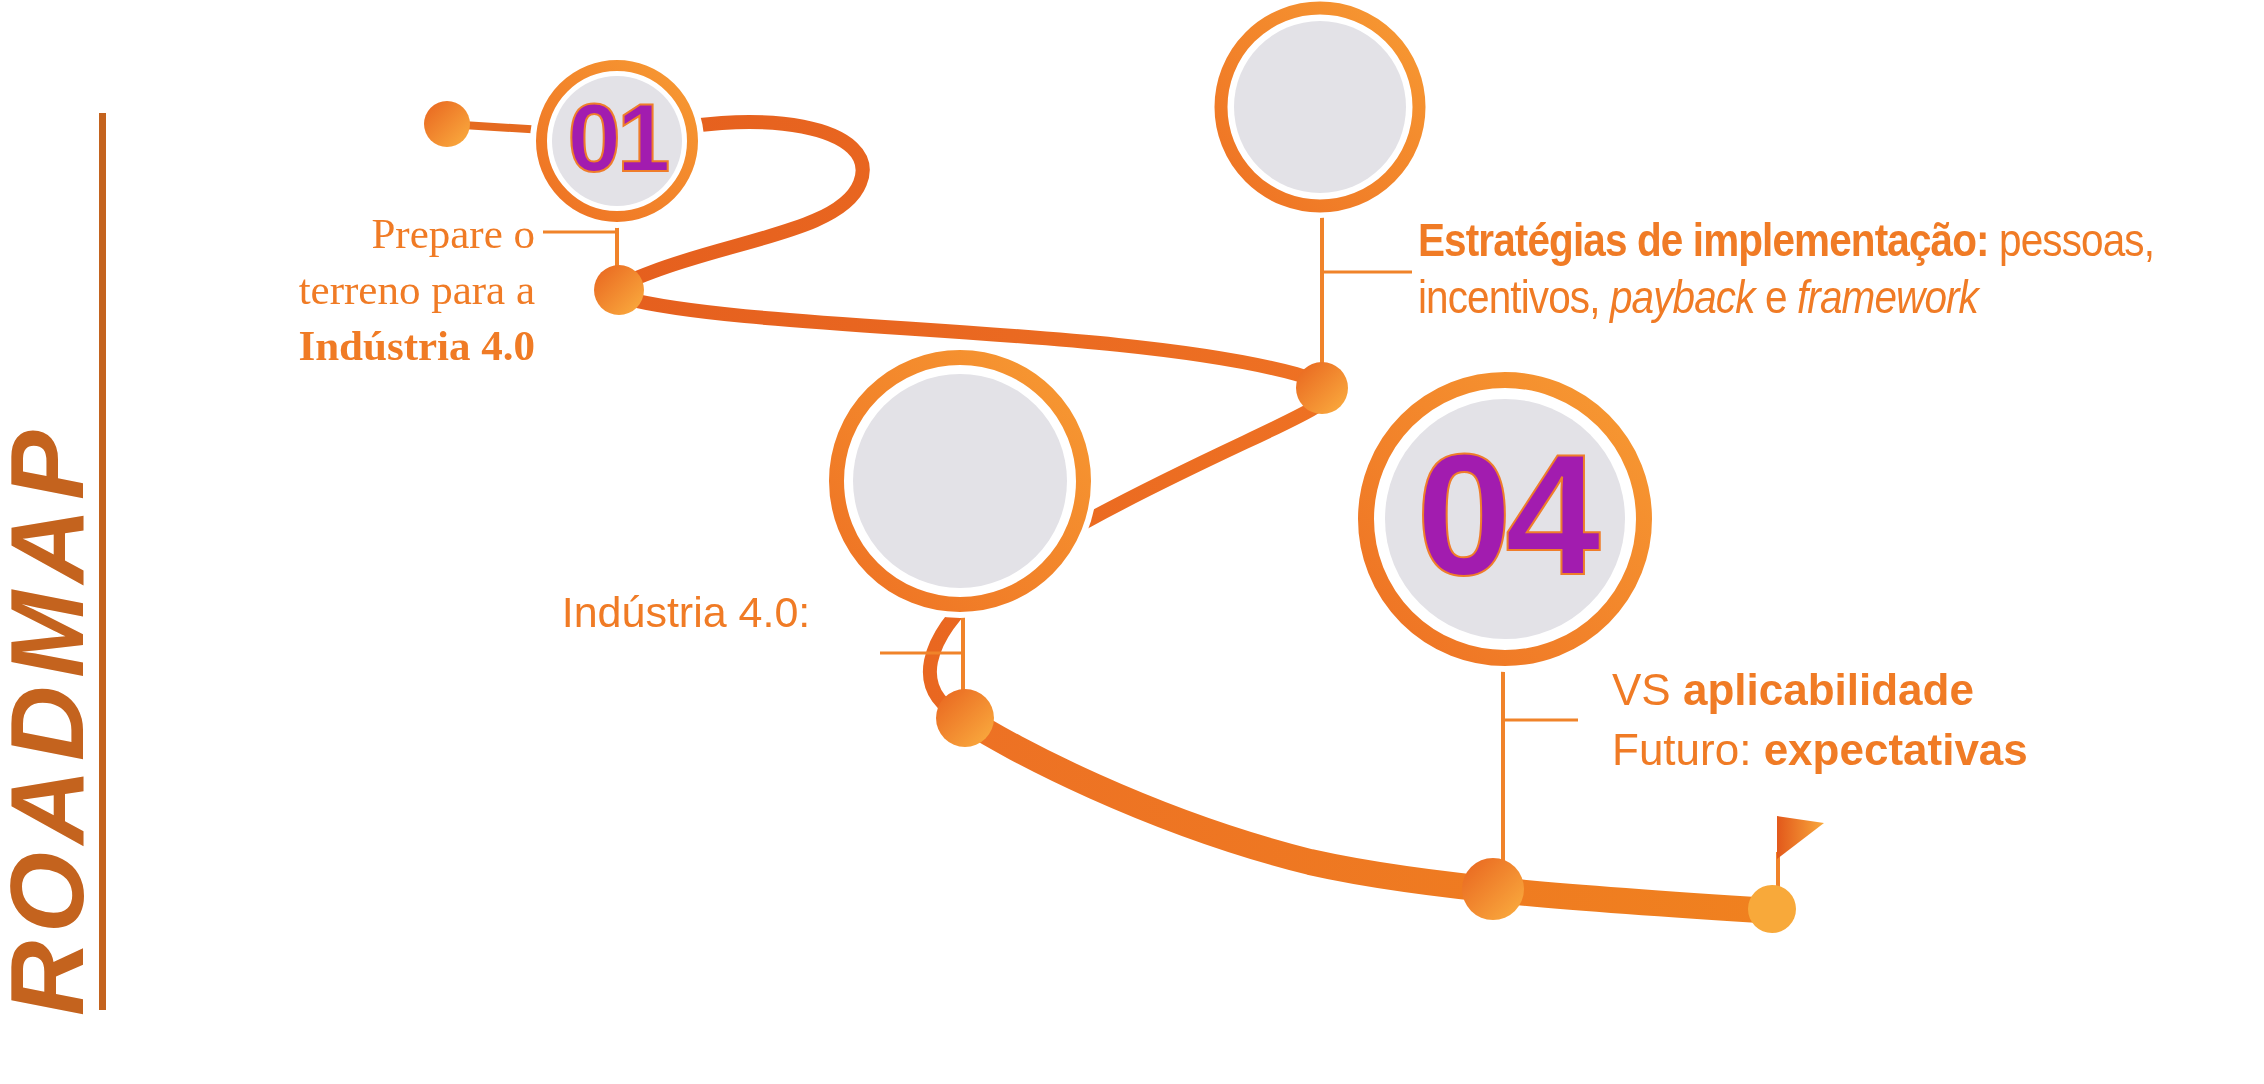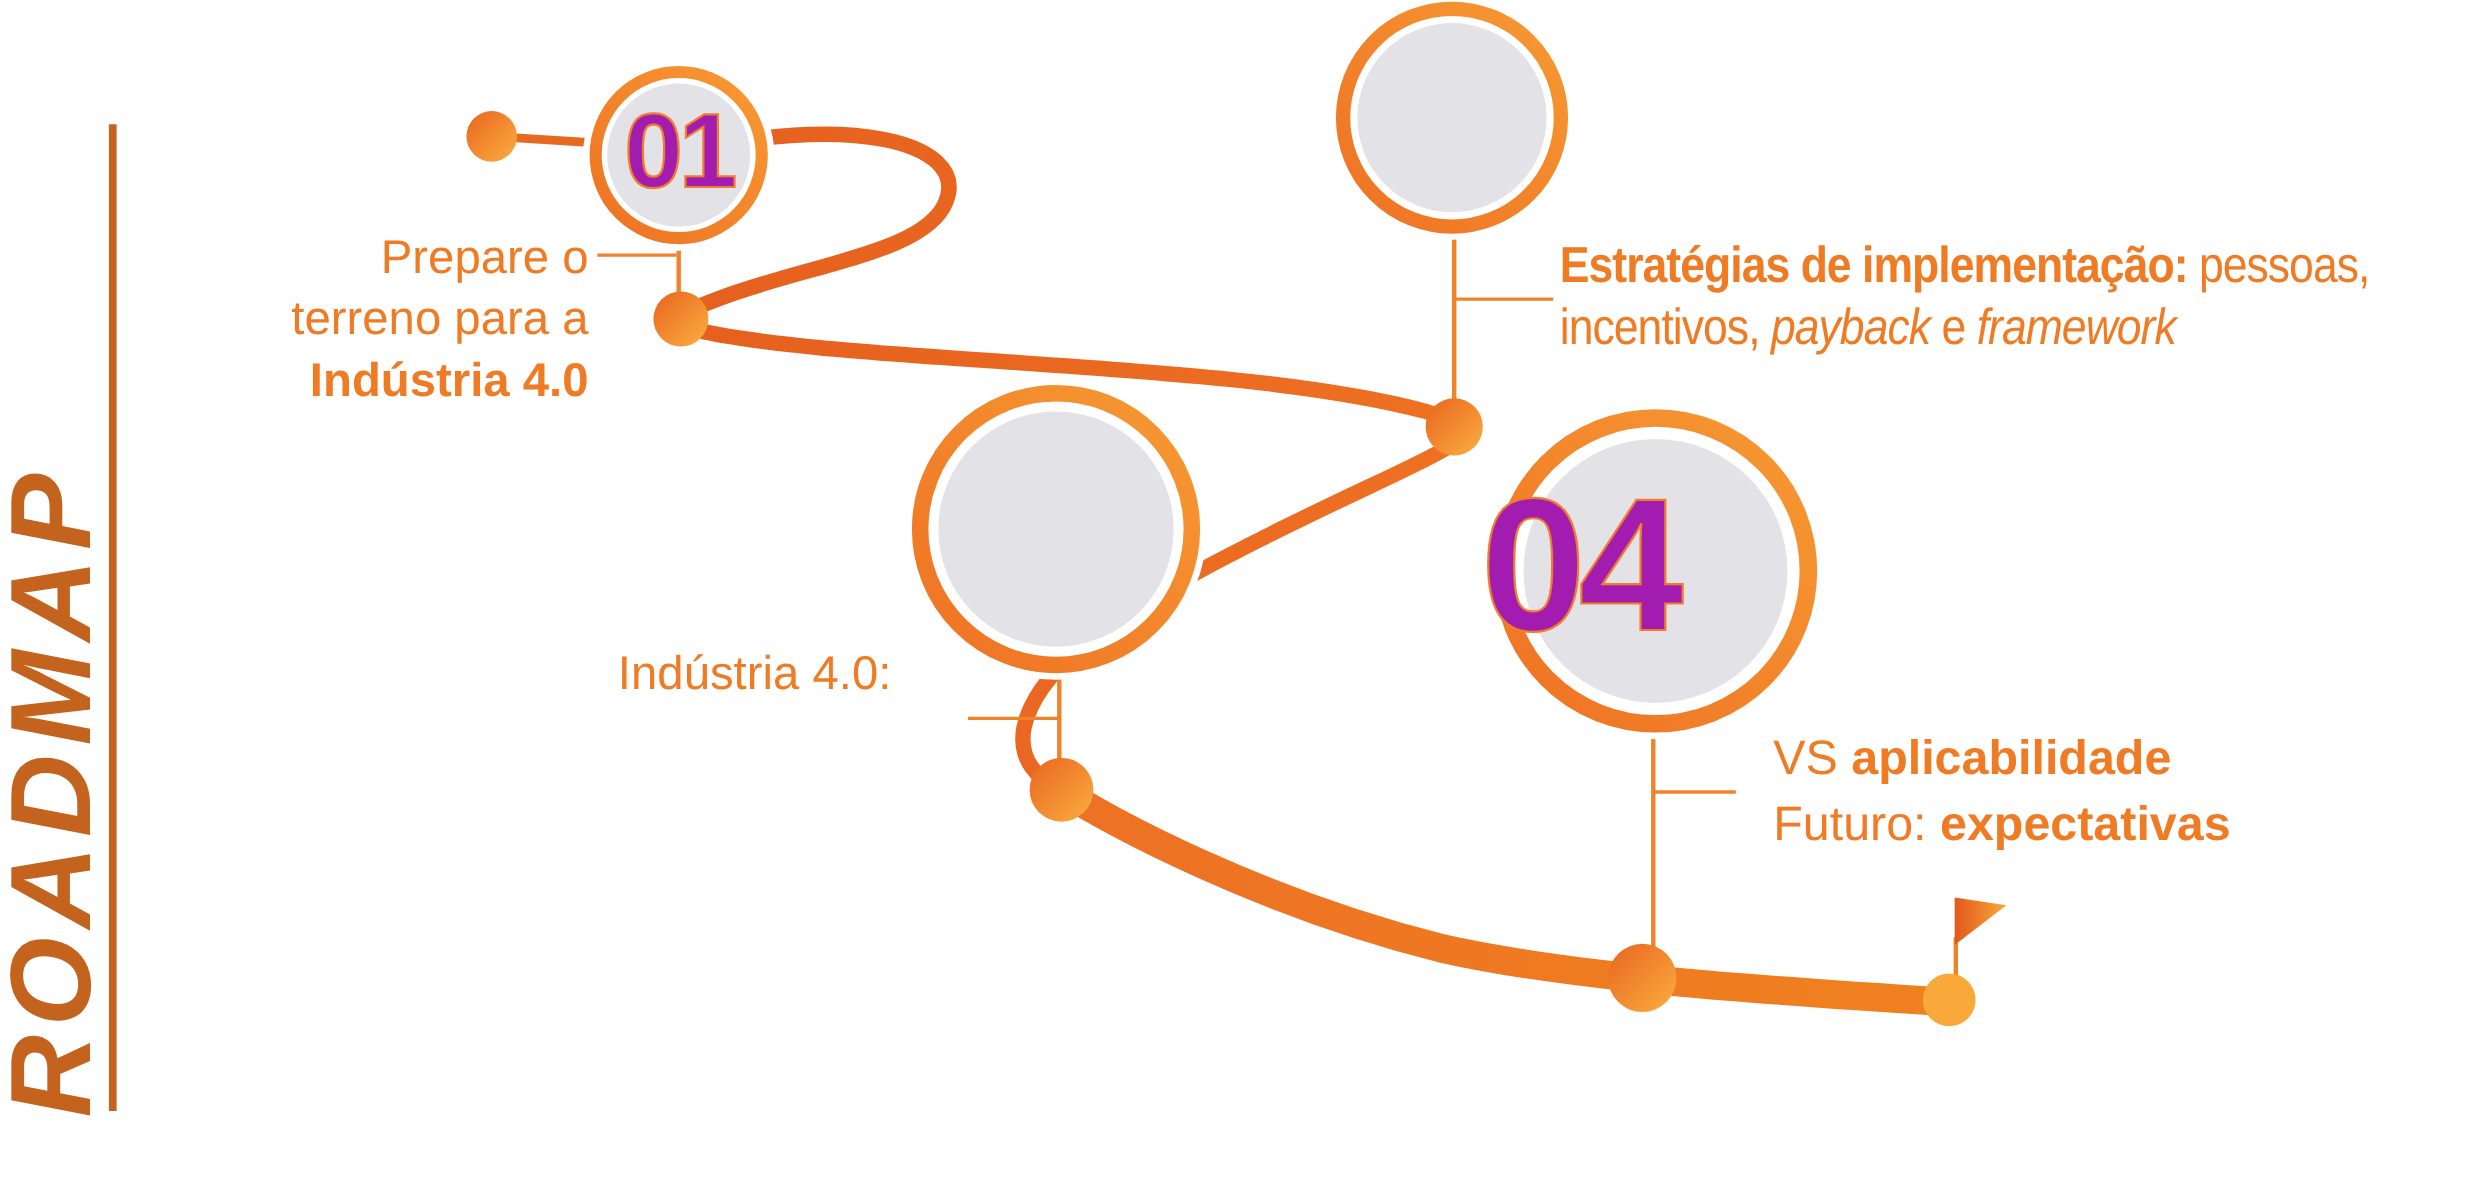--- a/index.html
+++ b/index.html
@@ -11,32 +11,32 @@
 
   .roadmap-title{position:absolute;left:-5px;top:1016px;transform:rotate(-90deg);
       transform-origin:0 0;font-size:104px;font-weight:bold;font-style:italic;
       letter-spacing:8px;color:#C4631E;line-height:1;white-space:nowrap;}
 
   .lbl{position:absolute;color:#F07B25;white-space:nowrap;}
   .lbl .ln{display:block;}
   .b{font-weight:bold;}
   .i{font-style:italic;}
 
-  .lbl1{left:150px;top:206px;width:385px;text-align:right;font-size:43px;line-height:56px;}
+  .lbl1{left:150px;top:206px;width:385px;text-align:right;font-size:43px;line-height:56px;font-family:Liberation Serif, serif;}
   .lbl2{left:1418px;top:212px;font-size:46px;line-height:57px;letter-spacing:-1px;
         transform:scaleX(0.88);transform-origin:left top;}
   .lbl3{left:500px;top:584px;width:372px;text-align:center;font-size:43px;line-height:57px;}
   .lbl4{left:1612px;top:660px;font-size:44px;line-height:60px;}
 
   .num{position:absolute;transform:translate(-50%,-53%);color:#a21caf;font-weight:bold;
        line-height:1;letter-spacing:-0.04em;-webkit-text-stroke:2px #EF7D2B;}
   .num1{left:617px;top:141px;font-size:96px;}
   .num2{left:1320px;top:107px;font-size:126px;}
   .num3{left:960px;top:481px;font-size:156px;}
-  .num4{left:1435px;top:519px;font-size:172px;text-align:center;}
+  .num4{left:1505px;top:519px;font-size:172px;text-align:center;}
 </style>
 </head>
 <body>
 
 <div id="stage">
 
   <svg id="art" width="2264" height="1084" viewBox="0 0 2264 1084" xmlns="http://www.w3.org/2000/svg">
     <defs>
       <linearGradient id="dotGrad" x1="0" y1="0" x2="1" y2="1">
         <stop offset="0" stop-color="#E8641F"></stop>

